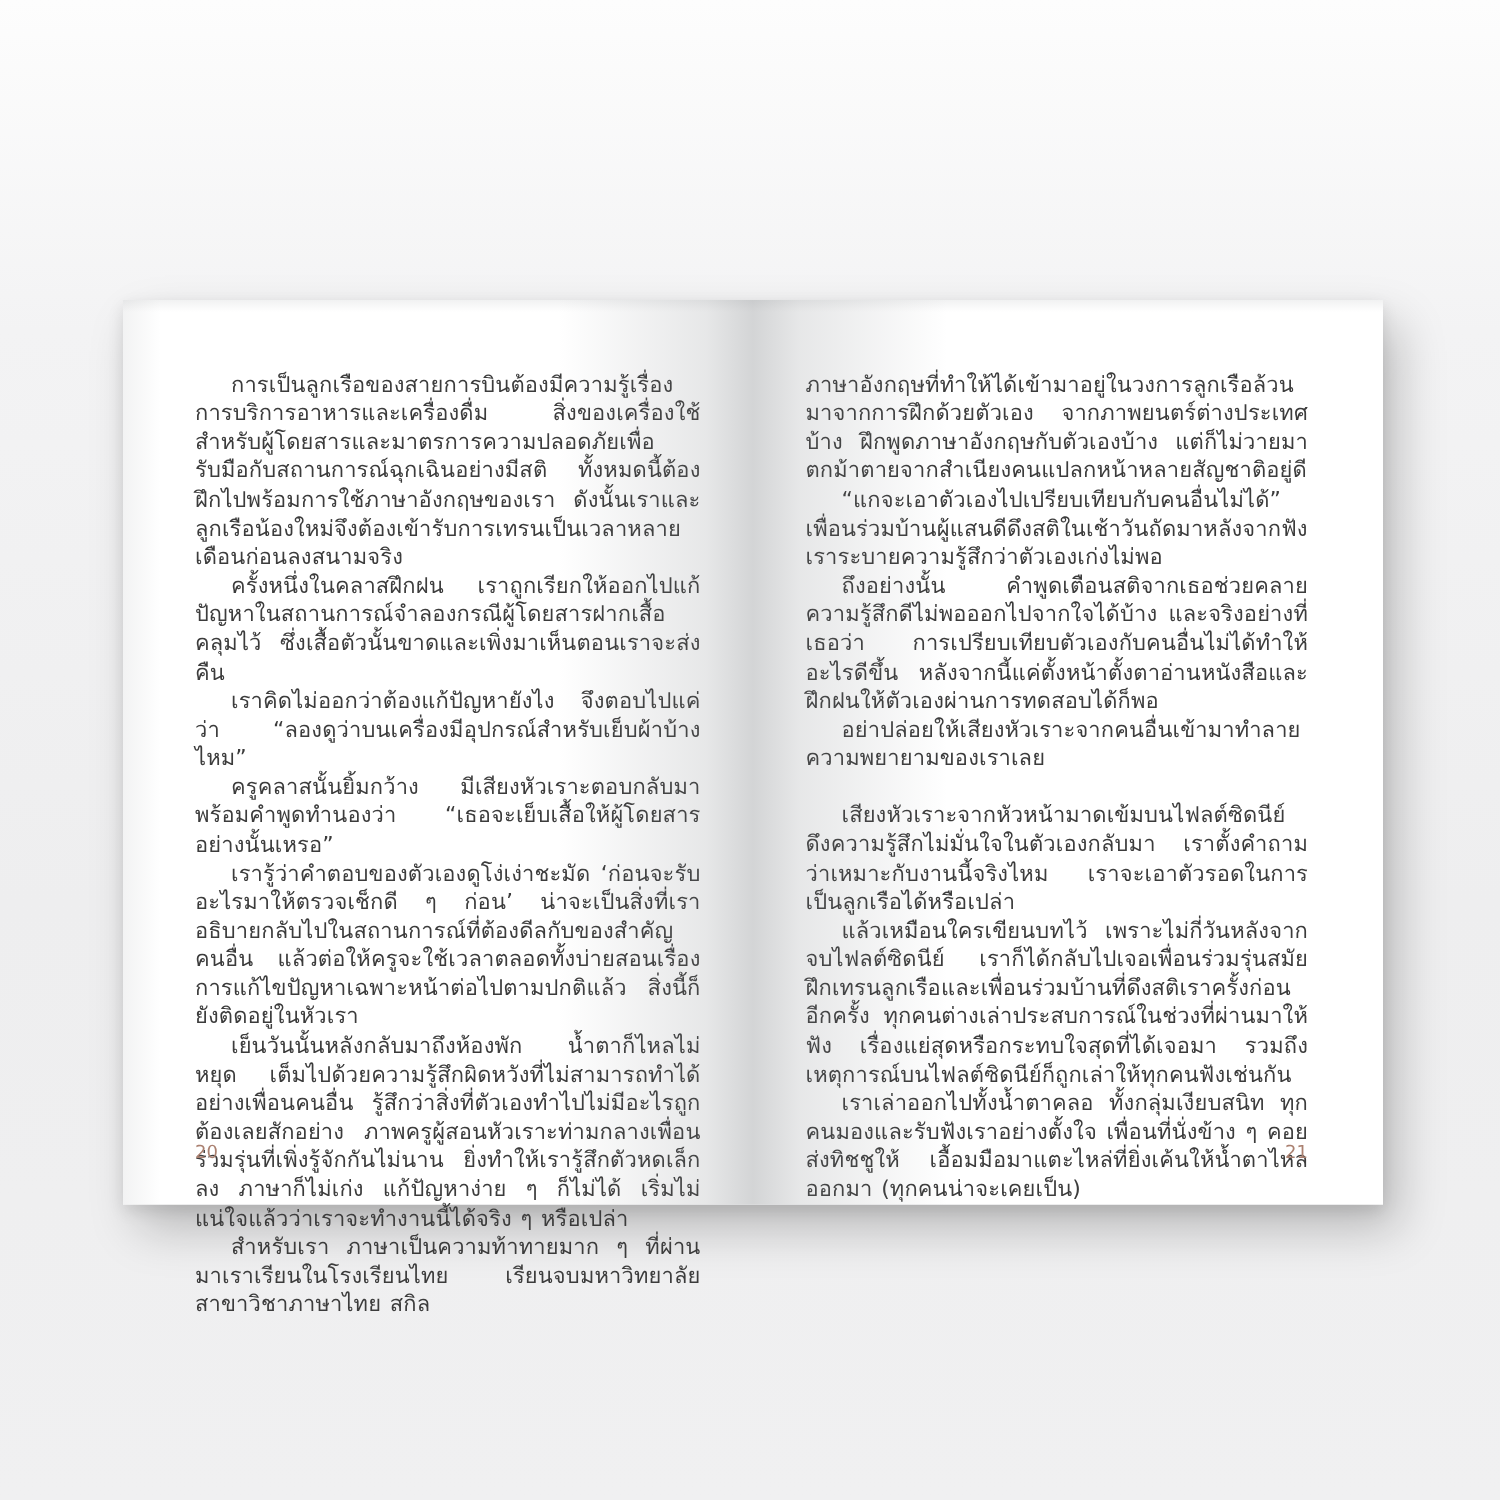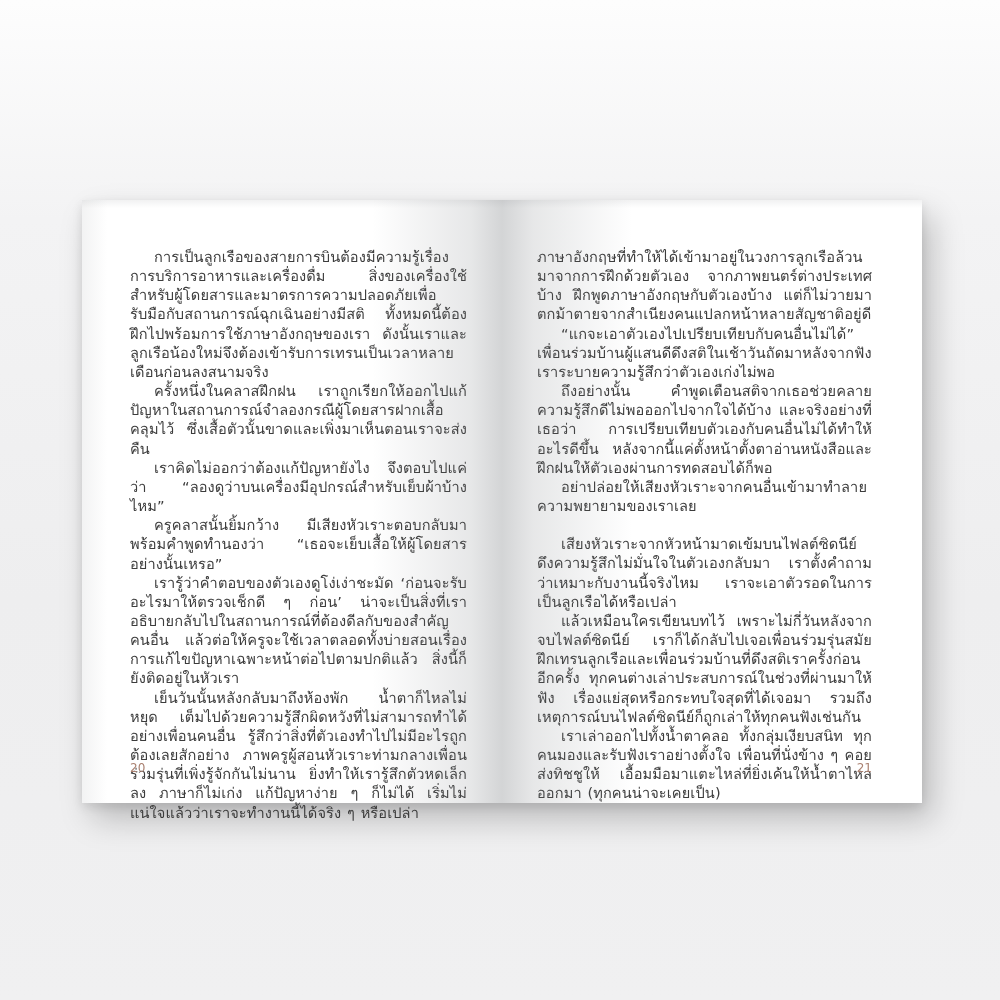--- a/index.html
+++ b/index.html
@@ -89,20 +89,21 @@
 <div class="book">
 
   <div class="page left">
     <div class="body-text">
       <p class="indent">การเป็นลูกเรือของสายการบินต้องมีความรู้เรื่องการบริการอาหารและเครื่องดื่ม สิ่งของเครื่องใช้สำหรับผู้โดยสารและมาตรการความปลอดภัยเพื่อรับมือกับสถานการณ์ฉุกเฉินอย่างมีสติ ทั้งหมดนี้ต้องฝึกไปพร้อมการใช้ภาษาอังกฤษของเรา ดังนั้นเราและลูกเรือน้องใหม่จึงต้องเข้ารับการเทรนเป็นเวลาหลายเดือนก่อนลงสนามจริง</p>
       <p class="indent">ครั้งหนึ่งในคลาสฝึกฝน เราถูกเรียกให้ออกไปแก้ปัญหาในสถานการณ์จำลองกรณีผู้โดยสารฝากเสื้อคลุมไว้ ซึ่งเสื้อตัวนั้นขาดและเพิ่งมาเห็นตอนเราจะส่งคืน</p>
       <p class="indent">เราคิดไม่ออกว่าต้องแก้ปัญหายังไง จึงตอบไปแค่ว่า “ลองดูว่าบนเครื่องมีอุปกรณ์สำหรับเย็บผ้าบ้างไหม”</p>
       <p class="indent">ครูคลาสนั้นยิ้มกว้าง มีเสียงหัวเราะตอบกลับมาพร้อมคำพูดทำนองว่า “เธอจะเย็บเสื้อให้ผู้โดยสารอย่างนั้นเหรอ”</p>
       <p class="indent">เรารู้ว่าคำตอบของตัวเองดูโง่เง่าชะมัด ‘ก่อนจะรับอะไรมาให้ตรวจเช็กดี ๆ ก่อน’ น่าจะเป็นสิ่งที่เราอธิบายกลับไปในสถานการณ์ที่ต้องดีลกับของสำคัญคนอื่น แล้วต่อให้ครูจะใช้เวลาตลอดทั้งบ่ายสอนเรื่องการแก้ไขปัญหาเฉพาะหน้าต่อไปตามปกติแล้ว สิ่งนี้ก็ยังติดอยู่ในหัวเรา</p>
       <p class="indent">เย็นวันนั้นหลังกลับมาถึงห้องพัก น้ำตาก็ไหลไม่หยุด เต็มไปด้วยความรู้สึกผิดหวังที่ไม่สามารถทำได้อย่างเพื่อนคนอื่น รู้สึกว่าสิ่งที่ตัวเองทำไปไม่มีอะไรถูกต้องเลยสักอย่าง ภาพครูผู้สอนหัวเราะท่ามกลางเพื่อนร่วมรุ่นที่เพิ่งรู้จักกันไม่นาน ยิ่งทำให้เรารู้สึกตัวหดเล็กลง ภาษาก็ไม่เก่ง แก้ปัญหาง่าย ๆ ก็ไม่ได้ เริ่มไม่แน่ใจแล้วว่าเราจะทำงานนี้ได้จริง ๆ หรือเปล่า</p>
+      <p class="indent">สำหรับเรา ภาษาเป็นความท้าทายมาก ๆ ที่ผ่านมาเราเรียนในโรงเรียนไทย เรียนจบมหาวิทยาลัยสาขาวิชาภาษาไทย สกิล</p>
     </div>
     <div class="page-number">20</div>
   </div>
 
   <div class="page right">
     <div class="body-text">
       <p>ภาษาอังกฤษที่ทำให้ได้เข้ามาอยู่ในวงการลูกเรือล้วนมาจากการฝึกด้วยตัวเอง จากภาพยนตร์ต่างประเทศบ้าง ฝึกพูดภาษาอังกฤษกับตัวเองบ้าง แต่ก็ไม่วายมาตกม้าตายจากสำเนียงคนแปลกหน้าหลายสัญชาติอยู่ดี</p>
       <p class="indent">“แกจะเอาตัวเองไปเปรียบเทียบกับคนอื่นไม่ได้” เพื่อนร่วมบ้านผู้แสนดีดึงสติในเช้าวันถัดมาหลังจากฟังเราระบายความรู้สึกว่าตัวเองเก่งไม่พอ</p>
       <p class="indent">ถึงอย่างนั้น คำพูดเตือนสติจากเธอช่วยคลายความรู้สึกดีไม่พอออกไปจากใจได้บ้าง และจริงอย่างที่เธอว่า การเปรียบเทียบตัวเองกับคนอื่นไม่ได้ทำให้อะไรดีขึ้น หลังจากนี้แค่ตั้งหน้าตั้งตาอ่านหนังสือและฝึกฝนให้ตัวเองผ่านการทดสอบได้ก็พอ</p>
       <p class="indent">อย่าปล่อยให้เสียงหัวเราะจากคนอื่นเข้ามาทำลายความพยายามของเราเลย</p>

